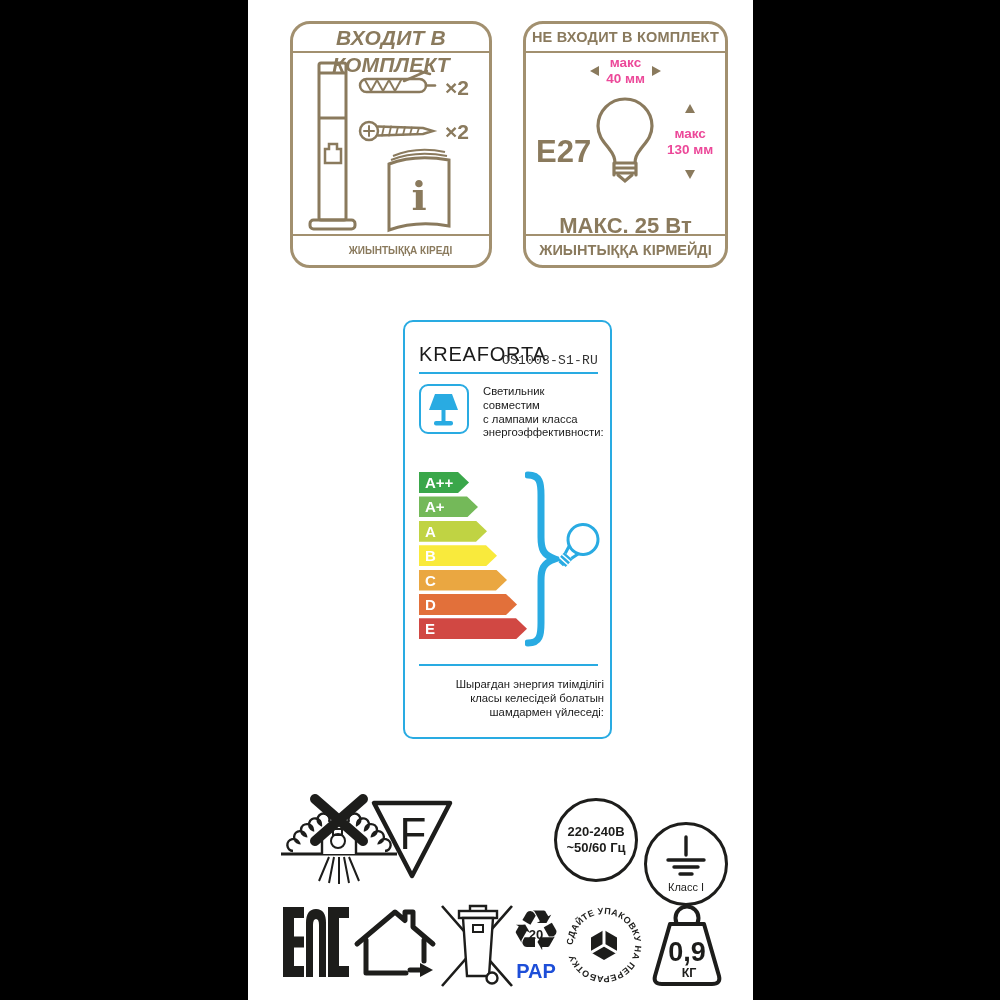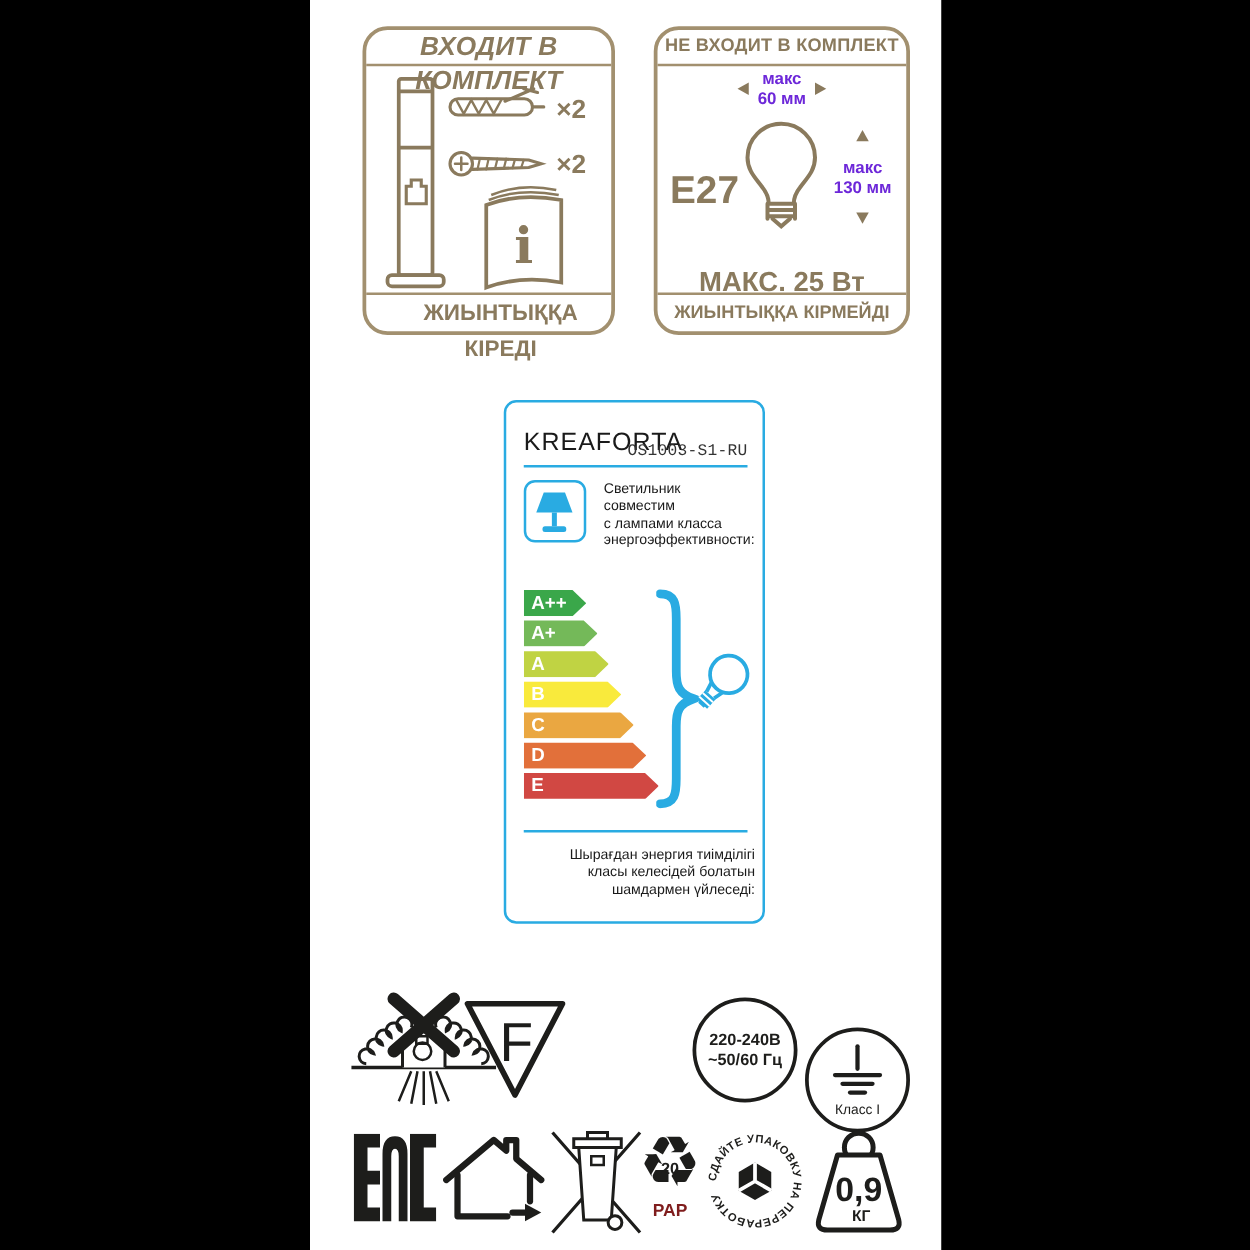--- a/index.html
+++ b/index.html
@@ -11,27 +11,27 @@
   .kit-box{position:absolute;top:21px;height:247px;border:3px solid #a2906f;border-radius:20px;
            background:#fff;box-sizing:border-box;}
   .kit-box.left{left:42px;width:202px;}
   .kit-box.right{left:275px;width:205px;}
   .kit-header{position:absolute;top:0;left:0;right:0;height:27px;line-height:27px;text-align:center;
               font-weight:bold;color:#8a7a5d;border-bottom:2.5px solid #a2906f;letter-spacing:.2px;}
   .kit-box.left .kit-header{font-size:21px;font-style:italic;}
   .kit-box.right .kit-header{font-size:14.5px;}
   .kit-footer{position:absolute;left:0;right:0;bottom:0;height:29px;line-height:29px;text-align:center;
               font-weight:bold;color:#8a7a5d;border-top:2.5px solid #a2906f;}
-  .kit-box.left .kit-footer{font-size:18px;padding-left:19px;}
+  .kit-box.left .kit-footer{font-size:10px;padding-left:19px;}
   .kit-box.right .kit-footer{font-size:14.5px;}
   .x2{position:absolute;font-weight:bold;color:#8a7a5d;font-size:21px;}
   .brown-svg{position:absolute;}
   .e27{position:absolute;left:10px;top:110px;font-size:31px;font-weight:bold;color:#8a7a5d;}
   .maxw{position:absolute;top:31px;left:0;right:0;display:flex;justify-content:center;align-items:center;gap:7px;}
-  .dimtxt{font-size:13.5px;line-height:15.5px;font-weight:bold;color:#6d28d9;text-align:center;}
+  .dimtxt{font-size:13.5px;line-height:15.5px;font-weight:bold;color:#ec4899;text-align:center;}
   .maxh{position:absolute;left:141px;top:80px;display:flex;flex-direction:column;align-items:center;}
   .max25{position:absolute;left:0;right:0;top:189px;text-align:center;font-size:22px;font-weight:bold;color:#8a7a5d;}
   .tl{width:0;height:0;border-top:5px solid transparent;border-bottom:5px solid transparent;border-right:9px solid #8a7a5d;}
   .tr{width:0;height:0;border-top:5px solid transparent;border-bottom:5px solid transparent;border-left:9px solid #8a7a5d;}
   .tu{width:0;height:0;border-left:5px solid transparent;border-right:5px solid transparent;border-bottom:9px solid #8a7a5d;margin-bottom:13px;}
   .td{width:0;height:0;border-left:5px solid transparent;border-right:5px solid transparent;border-top:9px solid #8a7a5d;margin-top:13px;}
 
   
   .energy{position:absolute;left:155px;top:308px;width:209px;height:419px;border:2px solid #29abe2;
           border-radius:10px;background:#fff;box-sizing:border-box;margin-top:12px;}
@@ -106,21 +106,21 @@
     <div class="kit-footer">ЖИЫНТЫҚҚА КІРЕДІ</div>
   </div>
 
   <div class="kit-box right">
     <div class="kit-header">НЕ ВХОДИТ В КОМПЛЕКТ</div>
 
     <div class="maxw">
       <div class="tl"></div>
       <div class="dimtxt">
         <div>макс</div>
-        <div>60 мм</div>
+        <div>40 мм</div>
       </div>
       <div class="tr"></div>
     </div>
 
     <span class="e27">E27</span>
 
     <svg class="brown-svg" style="left:62px;top:72px;" width="74" height="114" viewBox="0 0 74 114">
       <g fill="none" stroke="#8a7a5d" stroke-width="3.2" stroke-linecap="round">
         <path d="M37,3 A27,27 0 0 1 64,30 C64,41 57,47 52,54 C48,59 47,63 47,67 H27 C27,63 26,59 22,54 C17,47 10,41 10,30 A27,27 0 0 1 37,3 Z"></path>
         <path d="M26,67 V79 M48,67 V79 M26,72 H48 M26,77 H48"></path>
@@ -273,21 +273,21 @@
       <rect x="34" y="24" width="10" height="7" stroke-width="2"></rect>
       <circle cx="53" cy="77" r="5.5" fill="#fff" stroke-width="2.4"></circle>
     </g>
   </svg>
 
   <div class="abs" style="left:262px;top:903px;width:52px;text-align:center;">
     <div style="position:relative;height:56px;">
       <span style="font-family:'DejaVu Sans',sans-serif;font-size:56px;line-height:56px;color:#1d1d1b;">♻</span>
       <span style="position:absolute;left:0;right:0;top:24px;font-size:13px;font-weight:bold;color:#1d1d1b;">20</span>
     </div>
-    <div style="font-size:14px;font-weight:bold;margin-top:1px;color:#7f1d1d;">PAP</div>
+    <div style="font-size:20px;font-weight:bold;margin-top:1px;color:#1d4ed8;">PAP</div>
   </div>
 
   <svg class="abs" style="left:317px;top:905px;" width="78" height="78" viewBox="0 0 78 78">
     <defs>
       <path id="tcirc" d="M 8,40 A 31,31 0 1 1 70,40 A 31,31 0 1 1 8,40"></path>
     </defs>
     <text font-size="9" font-weight="bold" fill="#1d1d1b" letter-spacing="0.4">
       <textPath href="#tcirc">СДАЙТЕ УПАКОВКУ НА ПЕРЕРАБОТКУ</textPath>
     </text>
     <polygon points="39,25 52,32.5 52,47.5 39,55 26,47.5 26,32.5" fill="#1d1d1b"></polygon>

